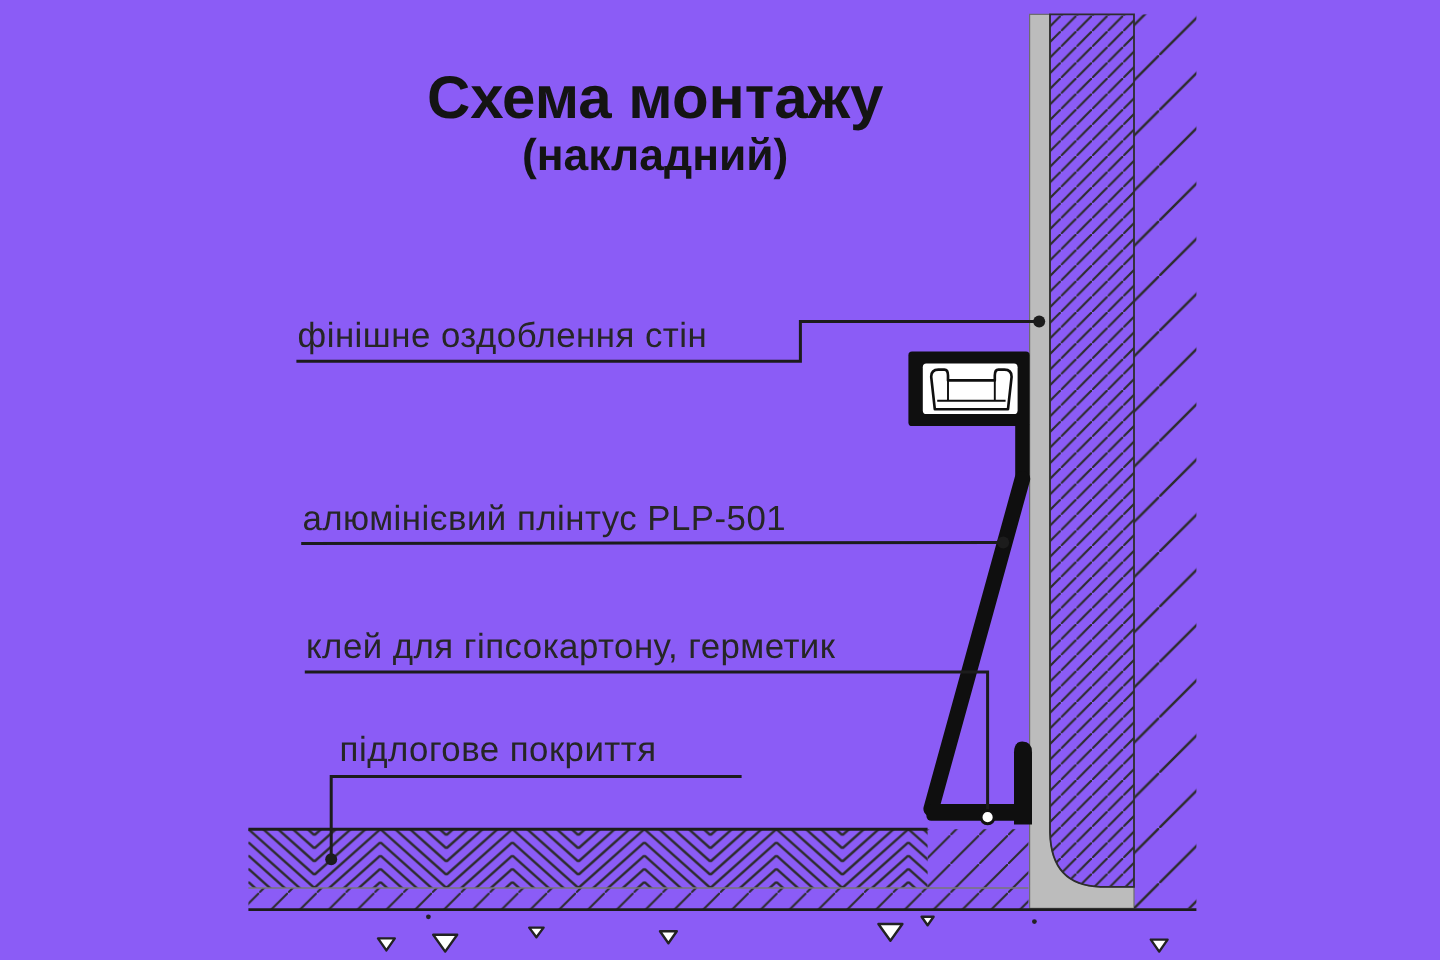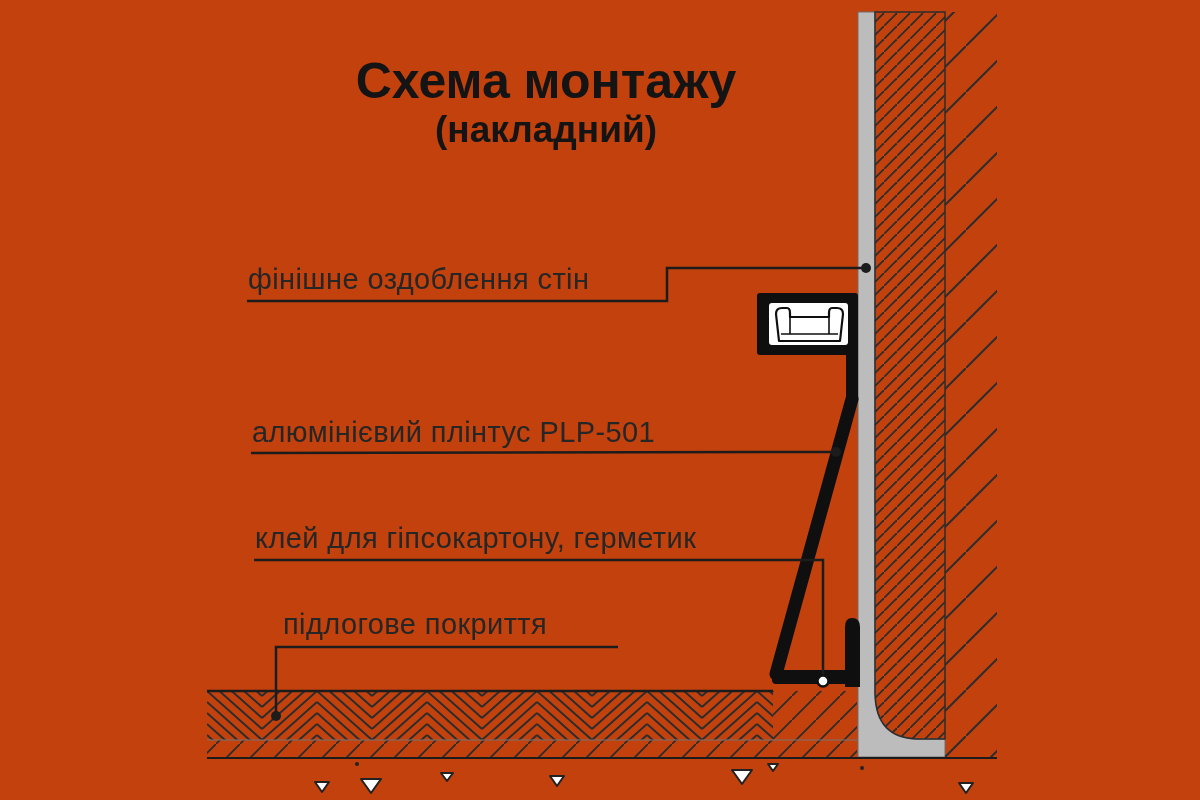--- a/index.html
+++ b/index.html
@@ -5,21 +5,21 @@
   html, body {
     margin: 0;
     padding: 0;
     background: #ffffff;
     font-family: "Liberation Sans", "DejaVu Sans", sans-serif;
   }
   .stage {
     position: relative;
     width: 1200px;
     height: 800px;
-    background: #c2410c;
+    background: #8b5cf6;
     overflow: hidden;
   }
   svg { display: block; }
   .title-text {
     font-weight: bold;
     fill: #141414;
   }
   .label-text {
     fill: #262626;
     letter-spacing: 0.4px;

